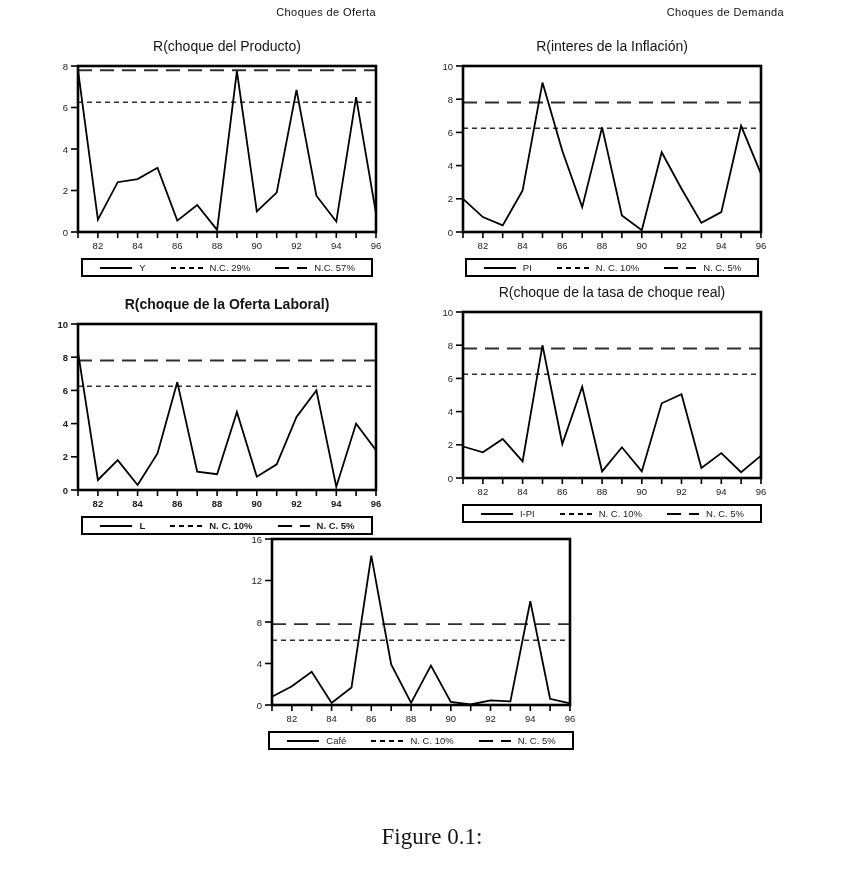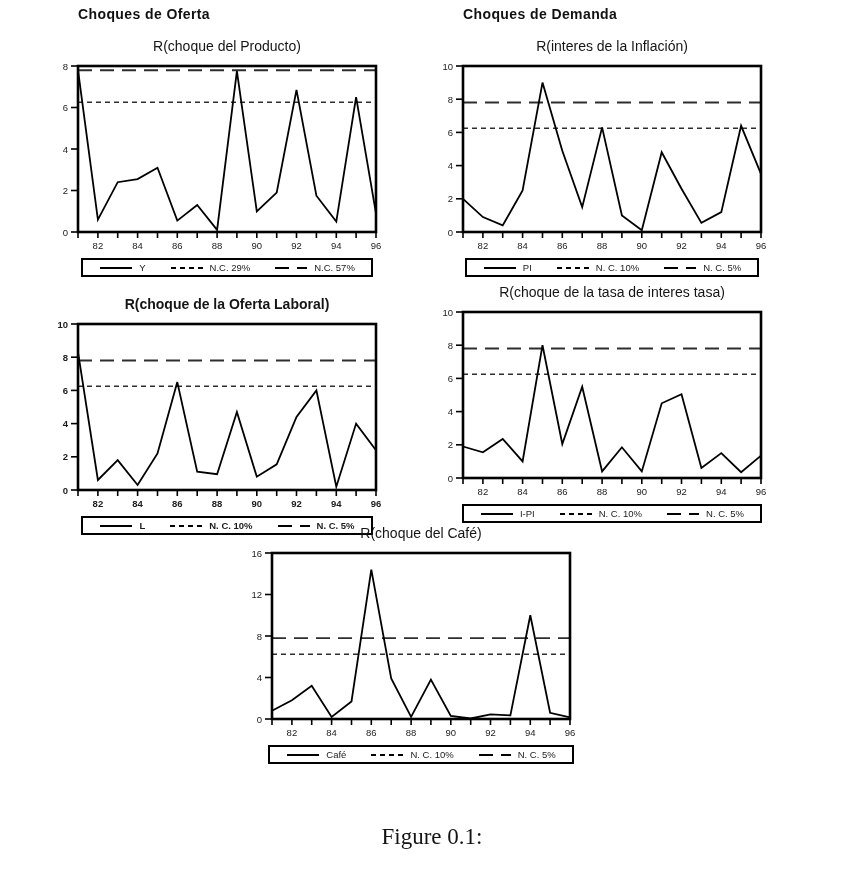--- a/index.html
+++ b/index.html
@@ -1,21 +1,21 @@
 <!DOCTYPE html>
 <html><head>
 <meta charset="utf-8">
 <style>
   html,body{margin:0;padding:0;background:#fff;}
   #page{position:relative;width:864px;height:869px;background:#fff;overflow:hidden;
         font-family:"Liberation Sans",sans-serif;color:#1b1b1b;}
-  .col-title{position:absolute;width:298px;text-align:left;font-size:14px;
-             font-weight:bold;letter-spacing:.4px;color:#111;}
+  .col-title{position:absolute;width:298px;text-align:right;font-size:11px;
+             font-weight:normal;letter-spacing:.4px;color:#111;}
   #col-title-1{left:78px;top:6px;}
-  #col-title-2{left:463px;top:6px;}
+  #col-title-2{left:486px;top:6px;}
   .chart-block{position:absolute;width:340px;}
   #chart-0{left:42px;top:38px;}
   #chart-1{left:427px;top:38px;}
   #chart-2{left:42px;top:296px;font-weight:bold;}
   #chart-3{left:427px;top:284px;}
   #chart-4{left:236px;top:525px;}
   .chart-title{margin-left:36px;width:298px;height:14px;text-align:center;
                font-size:14px;color:#151515;}
   .plot{display:block;margin-top:4px;line-height:0;}
   .tk{font-family:"Liberation Sans",sans-serif;font-size:9.5px;fill:#1b1b1b;}
@@ -229,21 +229,21 @@
             <svg width="34" height="8" viewBox="0 0 34 8">
               <line x1="1" y1="4" x2="33" y2="4" stroke="#000" stroke-width="2" stroke-dasharray="14,8"></line>
             </svg>
             <span>N. C. 5%</span>
           </span>
         </div>
     </div>
   </div>
 
   <div class="chart-block" id="chart-3">
-    <div class="chart-title">R(choque de la tasa de interes tasa)</div>
+    <div class="chart-title">R(choque de la tasa de choque real)</div>
     <div class="plot"><svg width="340" height="202" viewBox="0 0 340 202">
           <line x1="36" y1="72.3" x2="334" y2="72.3" stroke="#2e2e2e" stroke-width="1.5" stroke-dasharray="5,4"></line>
           <line x1="36" y1="46.5" x2="334" y2="46.5" stroke="#2e2e2e" stroke-width="1.9" stroke-dasharray="14,8"></line>
           <polyline points="36.0,144.5 55.9,150.3 75.7,137.0 95.6,159.4 115.5,43.2 135.3,142.0 155.2,84.7 175.1,169.4 194.9,145.3 214.8,169.4 234.7,101.3 254.5,92.2 274.4,166.0 294.3,151.1 314.1,170.2 334.0,153.6" fill="none" stroke="#000000" stroke-width="1.8"></polyline>
           <rect x="36" y="10" width="298" height="166" fill="none" stroke="#000" stroke-width="2.6"></rect>
           <line x1="29" y1="176.0" x2="35" y2="176.0" stroke="#000" stroke-width="1.6"></line>
           <text class="tk" x="26" y="179.5" text-anchor="end">0</text>
           <line x1="29" y1="142.8" x2="35" y2="142.8" stroke="#000" stroke-width="1.6"></line>
           <text class="tk" x="26" y="146.3" text-anchor="end">2</text>
           <line x1="29" y1="109.6" x2="35" y2="109.6" stroke="#000" stroke-width="1.6"></line>
@@ -297,21 +297,20 @@
             <svg width="34" height="8" viewBox="0 0 34 8">
               <line x1="1" y1="4" x2="33" y2="4" stroke="#000" stroke-width="2" stroke-dasharray="14,8"></line>
             </svg>
             <span>N. C. 5%</span>
           </span>
         </div>
     </div>
   </div>
 
   <div class="chart-block" id="chart-4">
-    <div class="chart-title">R(choque del Café)</div>
     <div class="plot"><svg width="340" height="202" viewBox="0 0 340 202">
           <line x1="36" y1="111.2" x2="334" y2="111.2" stroke="#2e2e2e" stroke-width="1.5" stroke-dasharray="5,4"></line>
           <line x1="36" y1="95.1" x2="334" y2="95.1" stroke="#2e2e2e" stroke-width="1.9" stroke-dasharray="14,8"></line>
           <polyline points="36.0,167.7 55.9,157.3 75.7,142.8 95.6,173.9 115.5,158.4 135.3,26.6 155.2,135.5 175.1,173.9 194.9,136.6 214.8,172.9 234.7,175.5 254.5,171.3 274.4,172.4 294.3,72.3 314.1,169.8 334.0,174.4" fill="none" stroke="#000000" stroke-width="1.8"></polyline>
           <rect x="36" y="10" width="298" height="166" fill="none" stroke="#000" stroke-width="2.6"></rect>
           <line x1="29" y1="176.0" x2="35" y2="176.0" stroke="#000" stroke-width="1.6"></line>
           <text class="tk" x="26" y="179.5" text-anchor="end">0</text>
           <line x1="29" y1="134.5" x2="35" y2="134.5" stroke="#000" stroke-width="1.6"></line>
           <text class="tk" x="26" y="138" text-anchor="end">4</text>
           <line x1="29" y1="93.0" x2="35" y2="93.0" stroke="#000" stroke-width="1.6"></line>

